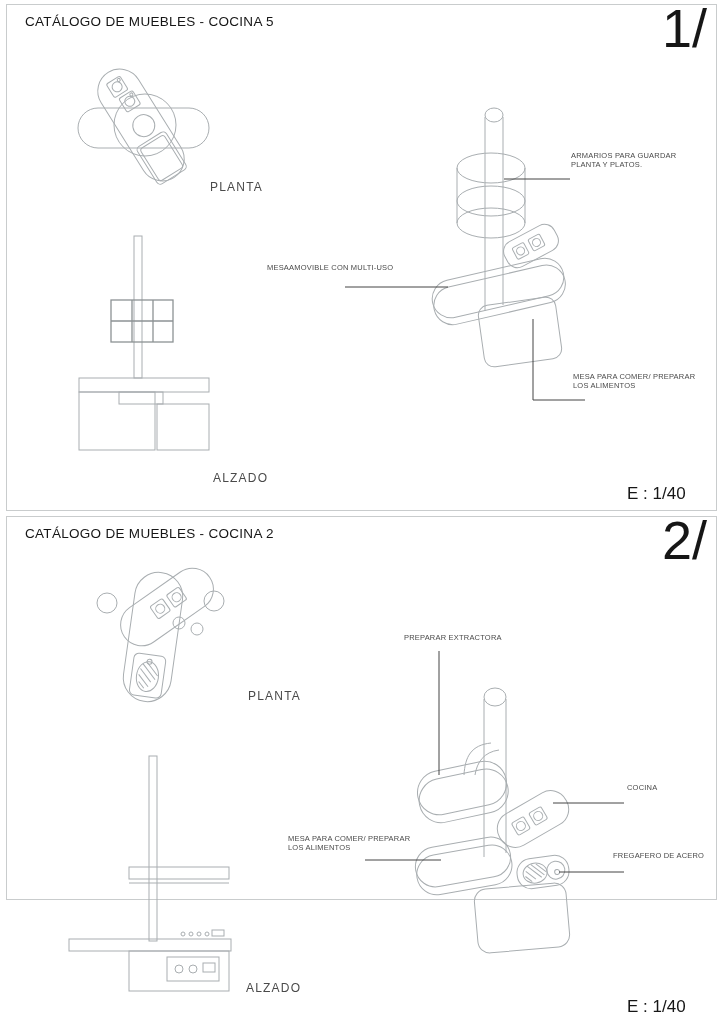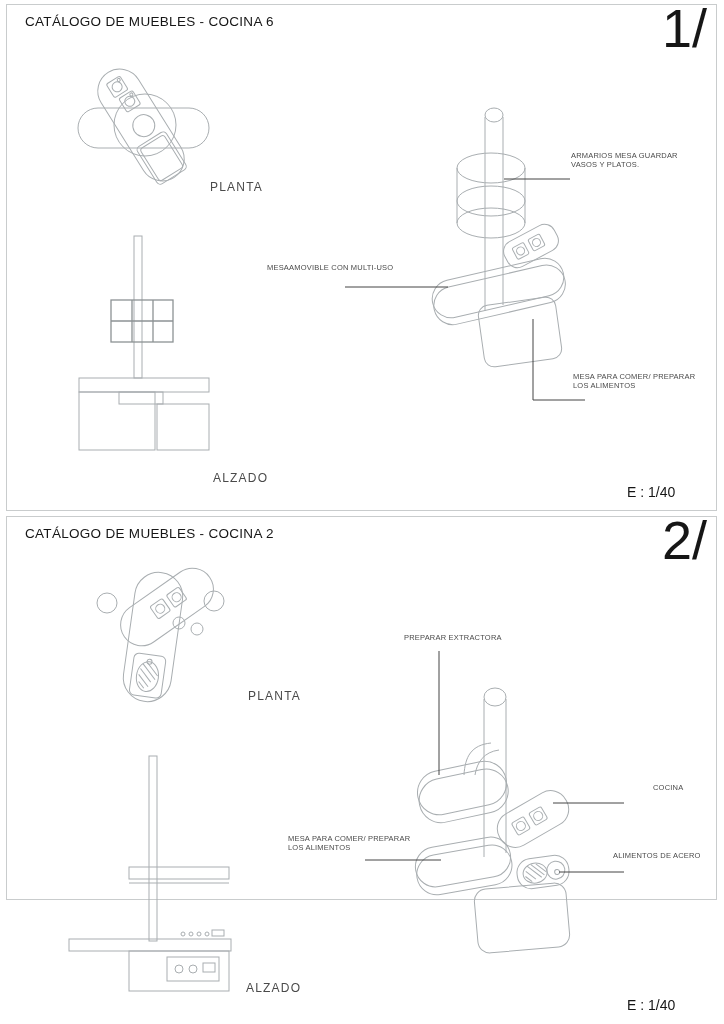--- a/index.html
+++ b/index.html
@@ -10,21 +10,21 @@
   #sheet1{top:4px;height:507px}
   #sheet2{top:516px;height:384px}
   .sheet svg{position:absolute;left:0;top:0}
   .title{position:absolute;left:18px;top:9px;font-size:13.5px;letter-spacing:.3px;
     color:var(--title,#161616);white-space:nowrap}
   .pagenum{position:absolute;right:9px;top:-4px;font-size:54px;line-height:1;
     color:var(--title,#161616)}
   .ann{position:absolute;font-size:7.5px;line-height:8.5px;letter-spacing:.2px;
     color:var(--ann,#4a4a4a);white-space:nowrap}
   .lbl{position:absolute;font-size:12px;letter-spacing:1.2px;color:var(--ann,#4a4a4a)}
-  .scale{position:absolute;font-size:14px;color:var(--title,#222);white-space:nowrap}
+  .scale{position:absolute;font-size:17px;color:var(--title,#222);white-space:nowrap}
   svg .art{stroke:var(--line,#a9aeb1);stroke-width:1;fill:none}
   svg .grid{stroke:#8d9294;stroke-width:1.3;fill:none}
   svg .leader{stroke:var(--leader,#454545);stroke-width:1;fill:none}
 </style>
 </head>
 <body>
 
 <section class="sheet" id="sheet1">
 
   <svg width="711" height="507" viewBox="0 0 711 507">
@@ -86,29 +86,29 @@
         </g>
       </g>
     </g>
     <g class="leader">
       <line x1="497" y1="174" x2="563" y2="174"></line>
       <line x1="338" y1="282" x2="441" y2="282"></line>
       <polyline points="526,314 526,395 578,395"></polyline>
     </g>
   </svg>
 
-  <div class="title">CATÁLOGO DE MUEBLES - COCINA 6</div>
+  <div class="title">CATÁLOGO DE MUEBLES - COCINA 5</div>
   <div class="pagenum">1/</div>
 
   <div class="lbl" style="left:203px;top:175px">PLANTA</div>
   <div class="lbl" style="left:206px;top:466px">ALZADO</div>
 
   <div class="ann" style="left:564px;top:147px">
-    <div>ARMARIOS MESA GUARDAR</div>
-    <div>VASOS Y PLATOS.</div>
+    <div>ARMARIOS PARA GUARDAR</div>
+    <div>PLANTA Y PLATOS.</div>
   </div>
   <div class="ann" style="left:260px;top:259px">MESAAMOVIBLE CON MULTI-USO</div>
   <div class="ann" style="left:566px;top:368px">
     <div>MESA PARA COMER/ PREPARAR</div>
     <div>LOS ALIMENTOS</div>
   </div>
 
   <div class="scale" style="left:620px;top:479px">E : 1/40</div>
 </section>
 
@@ -204,21 +204,21 @@
     </g>
   </svg>
 
   <div class="title">CATÁLOGO DE MUEBLES - COCINA 2</div>
   <div class="pagenum">2/</div>
 
   <div class="lbl" style="left:241px;top:172px">PLANTA</div>
   <div class="lbl" style="left:239px;top:464px">ALZADO</div>
 
   <div class="ann" style="left:397px;top:117px">PREPARAR EXTRACTORA</div>
-  <div class="ann" style="left:646px;top:267px">COCINA</div>
+  <div class="ann" style="left:620px;top:267px">COCINA</div>
   <div class="ann" style="left:281px;top:318px">
     <div>MESA PARA COMER/ PREPARAR</div>
     <div>LOS ALIMENTOS</div>
   </div>
-  <div class="ann" style="left:606px;top:335px">ALIMENTOS DE ACERO</div>
+  <div class="ann" style="left:606px;top:335px">FREGAFERO DE ACERO</div>
 
   <div class="scale" style="left:620px;top:480px">E : 1/40</div>
 </section>
 
 </body></html>

